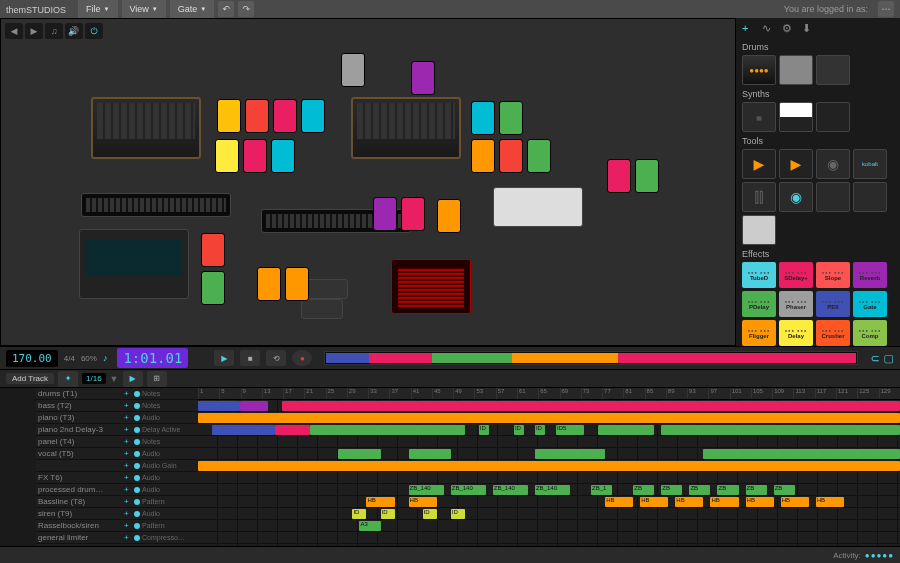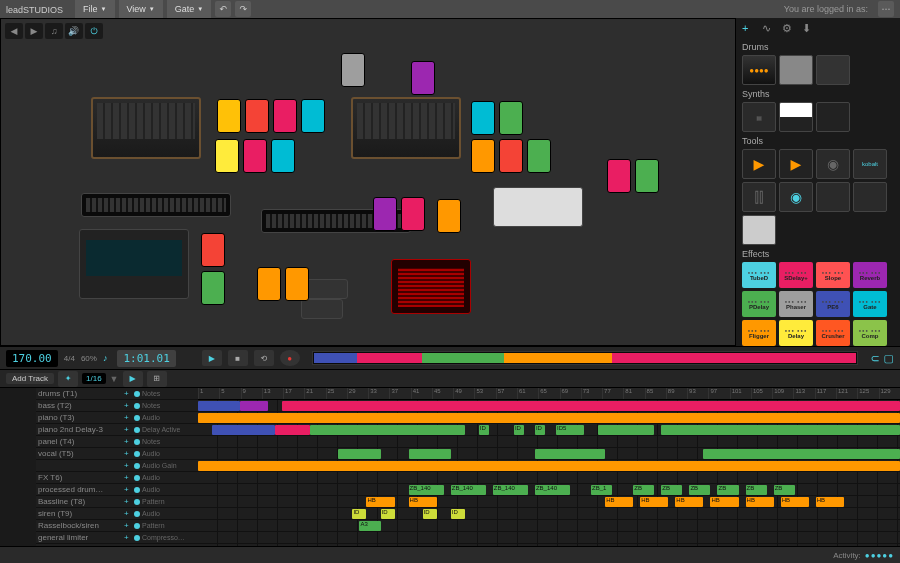--- a/index.html
+++ b/index.html
@@ -44,21 +44,21 @@
 .bass-line { width: 90px; height: 40px; background:#ddd; }
 .red-box { width: 80px; height: 55px; background:#200; border:1px solid #a00; }
 .red-box::before { content:""; position:absolute; left:6px; top:8px; right:6px; bottom:6px; background: repeating-linear-gradient(0deg, #a00 0 2px, #400 2px 4px); }
 .small-box { width: 42px; height: 20px; background:#333; }
 
 
 .bottom { height: 200px; background: #1a1a1a; display: flex; flex-direction: column; }
 .transport { height: 24px; background: #252525; display: flex; align-items: center; padding: 0 6px; gap: 6px; border-top: 1px solid #000; border-bottom: 1px solid #000; }
 .tpo-display { background: #000; color: #4dd0e1; padding: 2px 6px; font-family: monospace; font-size: 11px; border-radius: 2px; }
 .tpo-meta { color: #888; font-size: 8px; }
-.tpo-time { background:#404040; color:#4dd0e1; padding:2px 6px; font-family:monospace; font-size:11px; border-radius:2px; margin-left:4px; }
+.tpo-time { background:#6d28d9; color:#4dd0e1; padding:2px 6px; font-family:monospace; font-size:14px; border-radius:2px; margin-left:4px; }
 .t-btn { width: 20px; height: 16px; background: #333; border-radius: 2px; display: flex; align-items: center; justify-content: center; cursor: pointer; color: #aaa; font-size: 8px; }
 .t-btn.play { color: #4dd0e1; }
 .t-btn.rec { color: #e53935; border-radius: 50%; }
 .overview { flex: 1; height: 14px; background: #0a0a0a; border: 1px solid #333; margin: 0 6px; position: relative; }
 .overview-clips { position: absolute; inset: 1px; display: flex; }
 .oc { height: 100%; }
 .loop-icons { display: flex; gap: 4px; }
 .loop-icons .li { color: #4dd0e1; cursor: pointer; font-size: 11px; }
 
 .seq-row2 { height: 18px; background:#252525; display:flex; align-items:center; padding:0 6px; gap:4px; border-bottom:1px solid #000; }
@@ -82,21 +82,21 @@
 
 
 .statusbar { height: 17px; background:#2a2a2a; display:flex; align-items:center; padding:0 6px; font-size:8px; color:#888; border-top:1px solid #000; }
 .activity { margin-left:auto; display:flex; align-items:center; gap:4px; }
 .act-dots { letter-spacing:1px; color:#4dd0e1; }
 </style>
 </head>
 <body>
 
 <div class="menubar">
-  <div class="logo"><span>lead</span><span>STUDIOS</span></div>
+  <div class="logo"><span>them</span><span>STUDIOS</span></div>
   <div class="menu-item">
       <span>File</span>
       <span class="menu-arrow">▼</span>
     </div>
   <div class="menu-item">
       <span>View</span>
       <span class="menu-arrow">▼</span>
     </div>
   <div class="menu-item">
       <span>Gate</span>

